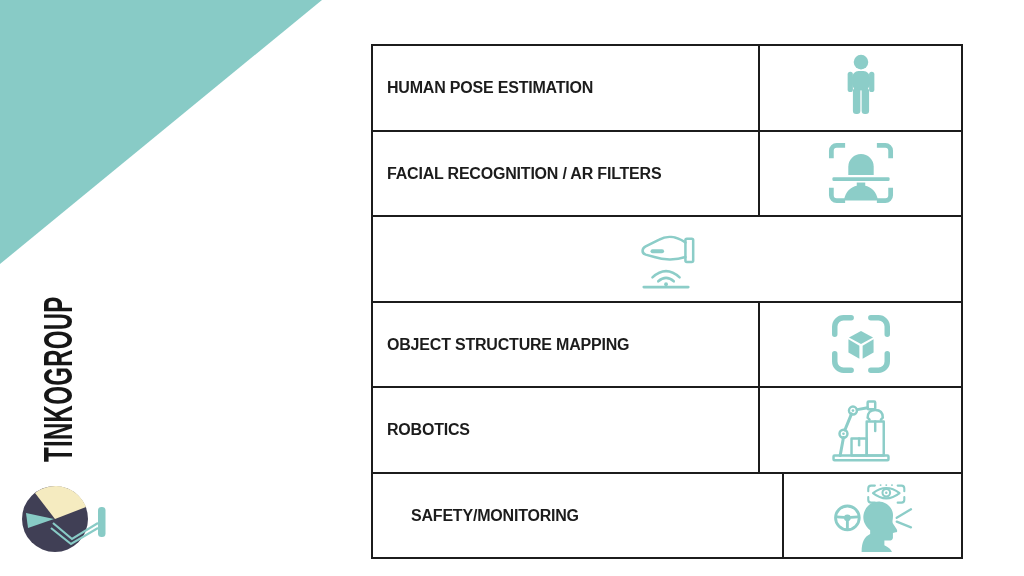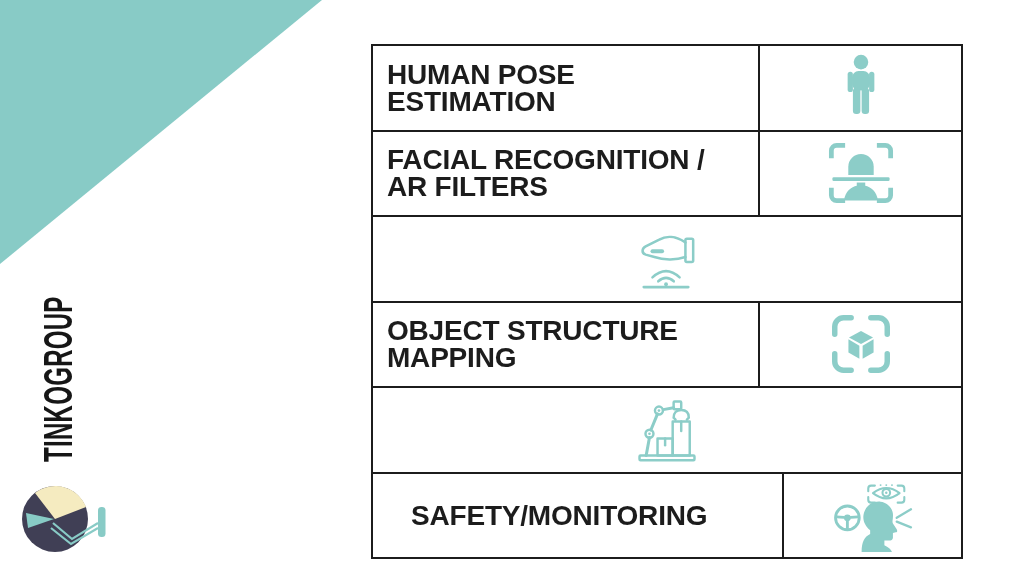--- a/index.html
+++ b/index.html
@@ -27,21 +27,21 @@
   .apps-table{
     position:absolute;left:371px;top:44px;width:592px;height:515px;
     border:2px solid var(--ink);display:flex;flex-direction:column;background:#fff;
   }
   .row{flex:1;display:flex;border-bottom:2px solid var(--ink);}
   .row:last-child{border-bottom:none;margin-left:24px;}
   .cell-label{
     width:387px;border-right:2px solid var(--ink);
     display:flex;align-items:center;
     padding:0 26px 0 14px;
-    font-size:28px;font-weight:bold;line-height:27px;letter-spacing:-0.2px;
+    font-size:16px;font-weight:bold;line-height:27px;letter-spacing:-0.2px;
   }
   .cell-icon{flex:1;display:flex;align-items:center;justify-content:center;}
   .ic-f{fill:var(--teal);stroke:none;}
   .ic-s{fill:none;stroke:var(--teal);stroke-linecap:round;stroke-linejoin:round;}
   .ic-sq{fill:none;stroke:var(--teal);stroke-linecap:butt;}
   .ic-w{fill:#ffffff;stroke:none;}
 </style>
 </head>
 <body>
 
@@ -113,20 +113,21 @@
         <path class="ic-s" stroke-width="5" d="M56 41 v7 a8 8 0 0 1 -8 8 h-7"></path>
         <path class="ic-s" stroke-width="5" d="M23 56 h-7 a8 8 0 0 1 -8 -8 v-7"></path>
         <path class="ic-f" d="M32 20 l11 6 -11 6 -11 -6 z"></path>
         <path class="ic-f" d="M20.5 27.7 v12 l10 5.8 v-12 z"></path>
         <path class="ic-f" d="M43.5 27.7 v12 l-10 5.8 v-12 z"></path>
       </svg>
     </div>
   </div>
 
   <div class="row">
+    <div class="cell-label">ROBOTICS</div>
     <div class="cell-icon">
       <svg width="74" height="72" viewBox="0 0 76 76">
         <rect class="ic-s" stroke-width="2.6" x="9" y="65" width="58" height="5" rx="1"></rect>
         <rect class="ic-s" stroke-width="2.6" x="44" y="29" width="18" height="36"></rect>
         <path class="ic-s" stroke-width="2.6" d="M53 29 v10"></path>
         <rect class="ic-s" stroke-width="2.6" x="28" y="47" width="16" height="18"></rect>
         <path class="ic-s" stroke-width="2.6" d="M36 47 v7"></path>
         <path class="ic-s" stroke-width="3.2" d="M16 65 L19.5 46"></path>
         <circle class="ic-s" stroke-width="2.6" cx="19.5" cy="42" r="4.2"></circle>
         <circle class="ic-f" cx="19.5" cy="42" r="1.4"></circle>

